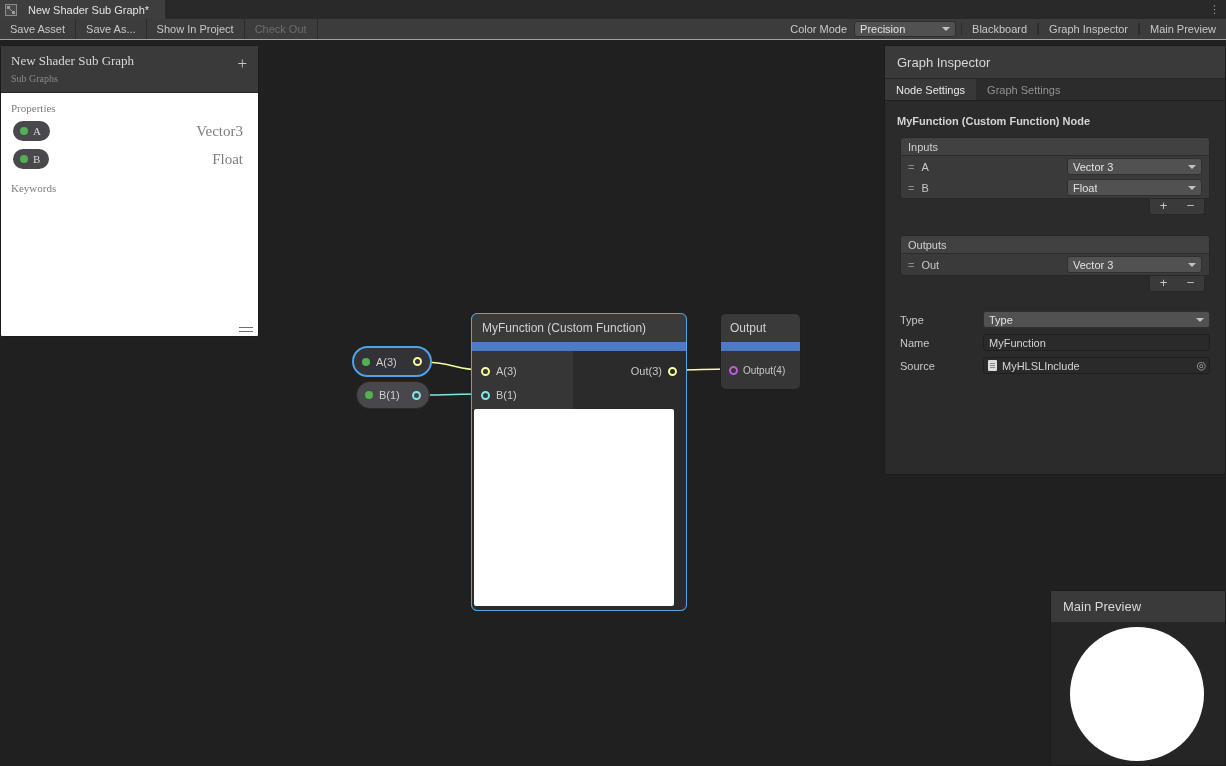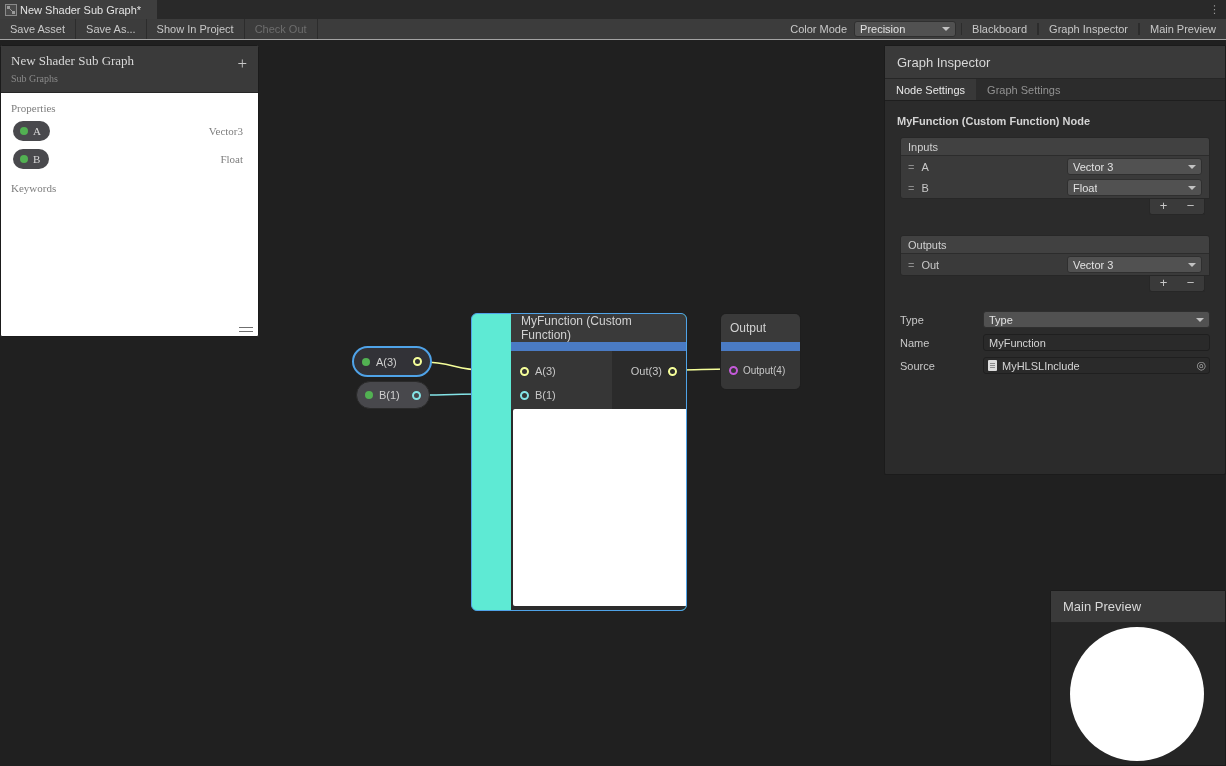--- a/index.html
+++ b/index.html
@@ -7,21 +7,21 @@
   body {
     background:#202020;
     font-family:"Liberation Sans", sans-serif;
     color:#c8c8c8;
     position:relative;
     font-size:11px;
   }
 
   
   .tabbar { position:absolute; top:0; left:0; right:0; height:19px; background:#292929; display:flex; align-items:stretch; }
-  .tab { background:#3e3e3e; display:flex; align-items:center; gap:3px; padding:0 16px 0 5px; font-size:11px; color:#e3e3e3; }
+  .tab { background:#3e3e3e; display:flex; align-items:center; gap:11px; padding:0 16px 0 5px; font-size:11px; color:#e3e3e3; }
   .tab-icon svg { display:block; }
   .tabbar-menu { margin-left:auto; display:flex; align-items:center; padding:0 7px; color:#9a9a9a; font-size:11px; letter-spacing:-1px; }
 
   
   .toolbar { position:absolute; top:19px; left:0; right:0; height:21px; background:#3c3c3c; border-bottom:1px solid #a3a3a3; display:flex; align-items:stretch; font-size:11px; }
   .tb-btn { display:flex; align-items:center; padding:0 10px; border-right:1px solid #2c2c2c; color:#c8c8c8; cursor:default; }
   .tb-btn.disabled { color:#6d6d6d; }
   .tb-right { margin-left:auto; display:flex; align-items:center; }
   .tb-label { padding:0 7px; color:#c8c8c8; }
   .dropdown { background:#515151; border:1px solid #2f2f2f; border-radius:3px; height:16px; display:flex; align-items:center; padding:0 5px; color:#e2e2e2; min-width:0; }
@@ -37,36 +37,36 @@
   
   .blackboard { position:absolute; left:0; top:5px; width:259px; height:292px; background:#ffffff; border:1px solid #1b1b1b; border-radius:2px;font-family:Liberation Serif, serif; }
   .bb-header { height:47px; background:#3a3a3a; padding:7px 10px; position:relative; border-bottom:1px solid #262626; }
   .bb-title { font-size:13px; color:#d8d8d8; }
   .bb-sub { font-size:10px; color:#8a8a8a; margin-top:4px; }
   .bb-add { position:absolute; right:11px; top:9px; font-size:17px; color:#c8c8c8; line-height:17px; cursor:default; }
   .bb-section-label { font-size:11px; color:#7e7e7e; padding:9px 10px 3px; }
   .bb-row { display:flex; align-items:center; padding:4px 15px 4px 12px; }
   .bb-pill { background:#49494d; border-radius:10px; height:20px; display:flex; align-items:center; gap:5px; padding:0 9px 0 7px; font-size:11px; color:#d8d8d8; }
   .dot-green { width:8px; height:8px; border-radius:50%; background:#52b152; }
-  .bb-type { margin-left:auto; font-size:11px; color:#7e7e7e; }
+  .bb-type { margin-left:auto; font-size:15px; color:#7e7e7e; }
   .bb-grip { position:absolute; right:5px; bottom:4px; width:14px; }
   .bb-grip span { display:block; height:1px; background:#6f6f6f; margin-top:3px; }
 
   
   .node-pill { position:absolute; display:flex; align-items:center; font-size:11px; color:#c8c8c8; gap:6px; }
   .pill-a { left:352px; top:306px; width:80px; height:31px; background:#323237; border:2px solid #4fa3e8; border-radius:16px; padding:0 8px; }
   .pill-b { left:356px; top:341px; width:74px; height:28px; background:#48484c; border:1px solid #2a2a2a; border-radius:14px; padding:0 8px; }
   .pill-label { color:#cfcfcf; }
   .port-ring { width:9px; height:9px; border-radius:50%; border:2px solid #888; background:transparent; flex:none; }
   .ring-v3 { border-color:#f6ff9a; }
   .ring-f  { border-color:#84e4e7; }
   .ring-v4 { border-color:#c45ad9; }
   .pill-port { margin-left:auto; }
 
-  .func-node { position:absolute; left:471px; top:273px; width:216px; height:298px; background:#5eead4; border:1px solid #4fa3e8; border-radius:6px; overflow:hidden;padding-left:39px; }
+  .func-node { position:absolute; left:471px; top:273px; width:216px; height:298px; background:#5eead4; border:1px solid #4fa3e8; border-radius:6px; overflow:hidden; }
   .node-title { height:28px; background:#3a3a3a; display:flex; align-items:center; padding:0 10px; font-size:12px; color:#d2d2d2; }
   .node-accent { height:9px; background:#4a7bc4; }
   .ports { display:flex; height:58px; }
   .ports-in { width:101px; background:#363636; padding-top:8px; }
   .ports-out { flex:1; background:#2b2b2b; padding-top:8px; }
   .port-row { display:flex; align-items:center; height:24px; gap:6px; padding-left:9px; font-size:11px; color:#c8c8c8; }
   .port-row.out { justify-content:flex-end; padding-left:0; padding-right:9px; }
   .func-preview { height:203px; background:#2b2b2b; padding-left:2px; }
   .preview-white { width:200px; height:197px; background:#ffffff; border-radius:2px; }
 

